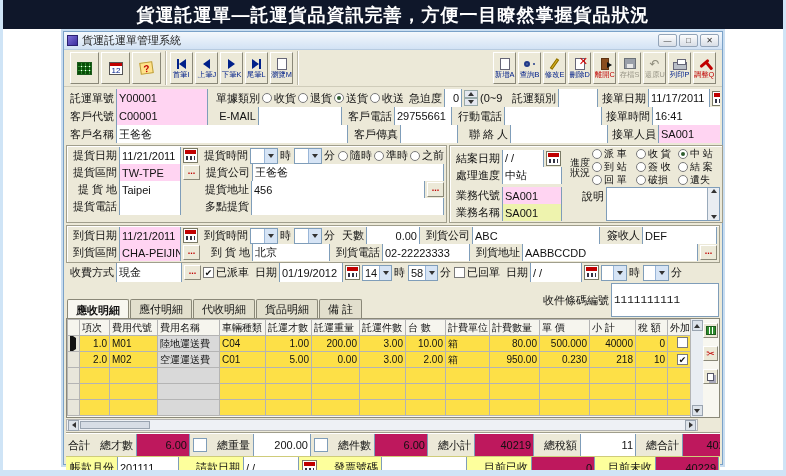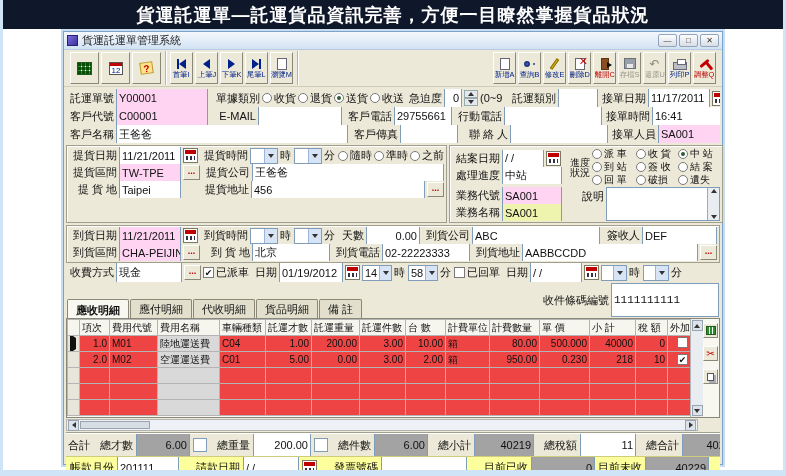--- a/index.html
+++ b/index.html
@@ -60,21 +60,21 @@
   .i-folder { width:14px; height:10px; background:#f0c23c; border:1px solid #a8821a; border-radius:1px; position:relative; }
   .i-folder::before { content:""; position:absolute; left:0; top:-3px; width:6px; height:3px; background:#f0c23c; border:1px solid #a8821a; border-bottom:none; }
   .i-folder::after { content:""; position:absolute; right:1px; top:-2px; width:5px; height:5px; border-radius:50%; background:#2f7fd4; }
   .i-people { width:7px; height:7px; border-radius:50%; background:#2f7fd4; box-shadow:6px 2px 0 #2e9e4f; }
   
   .formarea { padding:2px 2px 0 2px; font-size:11px; color:#111; }
   .frow { display:flex; align-items:center; height:18px; gap:2px; overflow:hidden; }
   .lbl { white-space:nowrap; text-align:right; flex:none; font-size:11px; color:#111; }
   .inp { flex:none; height:16px; background:#fff; border:1px solid #7f9db9; font-size:11px;
          display:flex; align-items:center; padding:16px 2px; overflow:hidden; white-space:nowrap; }
-  .inp.pink { background:#ffd4f2; } .inp.green { background:#a3a3a3; } .inp.yellow { background:#eef3ae; }
+  .inp.pink { background:#ffd4f2; } .inp.green { background:#be185d; } .inp.yellow { background:#eef3ae; }
   .inp.num { justify-content:flex-end; }
   .calbtn { flex:none; width:15px; height:15px; border:1px solid #7a7a66; background:#fff; position:relative; }
   .calbtn::before { content:""; position:absolute; inset:1px 1px auto 1px; height:4px; background:#c00000; }
   .calbtn::after { content:""; position:absolute; left:2px; right:2px; top:7px; bottom:2px;
                    background:repeating-linear-gradient(90deg,#334 0 2px,transparent 2px 4px); }
   .dots { flex:none; width:17px; height:15px; border:1px solid; border-color:#fff #8a8878 #8a8878 #fff;
           background:#ece9d8; color:#c00000; font-weight:bold; font-size:9px; line-height:11px; text-align:center; }
   .combo { flex:none; height:16px; border:1px solid #7f9db9; background:#fff; display:flex; align-items:center; }
   .combo .cval { flex:1; font-size:11px; padding:0 2px; text-align:right; }
   .combo .carr { width:13px; height:14px; background:#d6e4f5; border-left:1px solid #9ab6d8;
@@ -96,21 +96,21 @@
   .pgrid .radio em { font-size:10px; }
   .stack2 { font-size:10px; line-height:10px; text-align:center; flex:none; }
   
   .tabrow { display:flex; align-items:flex-end; height:20px; margin-top:16px; padding:0 1px; }
   .tab { border:1px solid #8a8878; border-bottom:none; border-radius:2px 2px 0 0; background:#e2dfcd;
          font-size:11px; padding:2px 8px 1px 8px; margin-right:1px; white-space:nowrap; }
   .tab.active { background:#f8f7f0; position:relative; top:1px; padding-top:3px; font-weight:bold; }
   .tabrow .bc { display:flex; align-items:center; gap:2px; margin-left:auto; padding-bottom:1px;font-family:Liberation Mono, monospace; }
   
   .tablewrap { position:relative; height:100px; margin-top:0; background:#f8f7f0; border:1px solid #8a8878; }
-  table.grid { border-collapse:collapse; table-layout:fixed; width:630px; background:#ef4444; }
+  table.grid { border-collapse:collapse; table-layout:fixed; width:630px; background:#fde047; }
   table.grid th, table.grid td { border:1px solid #b4b4b4; font-weight:normal; font-size:10px;
          height:16px; padding:0 2px; overflow:hidden; white-space:nowrap; }
   table.grid th { background:#f6f5ee; text-align:left; }
   table.grid td.r { text-align:right; } table.grid td.gray { background:#d9d9d9; }
   td.gutter, th.gutter { background:#e8e6da; padding:0; }
   .rowmark { width:0; height:0; border-top:4px solid transparent; border-bottom:4px solid transparent; border-left:6px solid #111; margin:0 auto; }
   .vscroll { position:absolute; right:16px; top:0; width:13px; height:98px; background:#e9edf2; border-left:1px solid #b4b4b4;
              display:flex; flex-direction:column; justify-content:space-between; align-items:center; padding:1px; }
   .sq { width:11px; height:11px; background:#dde3ea; border:1px solid #9aa4b0; display:flex; align-items:center; justify-content:center; }
   .sidebtns { position:absolute; right:0px; top:4px; width:16px; display:flex; flex-direction:column; gap:8px; }
@@ -366,20 +366,26 @@
             <span class="dots">...</span>
             <span class="lbl" style="width:48px">提貨公司</span>
             <span class="inp" style="flex:1">王爸爸</span>
           </div>
           <div class="frow" style="height:17px">
             <span class="lbl" style="width:48px">提 貨 地</span>
             <span class="inp" style="width:62px">Taipei</span>
             <span class="lbl" style="width:48px;margin-left:18px">提貨地址</span>
             <span class="inp" style="flex:1">456</span>
             <span class="dots">...</span>
+          </div>
+          <div class="frow" style="height:17px">
+            <span class="lbl" style="width:48px">提貨電話</span>
+            <span class="inp" style="width:62px"></span>
+            <span class="lbl" style="width:48px;margin-left:18px">多點提貨</span>
+            <span class="inp" style="flex:1"></span>
           </div>
         </div>
 
         <div class="grp" style="flex:1; padding:1px 2px;">
           <div style="display:flex; gap:2px;align-items:center;">
             <div style="width:126px">
               <div class="frow" style="height:17px">
                 <span class="lbl" style="width:48px">結案日期</span>
                 <span class="inp" style="width:42px">/ /</span>
                 <span class="calbtn"></span>
@@ -731,18 +737,18 @@
       <div class="billing">
         <span class="lbl">帳款月份</span>
         <span class="inp" style="width:62px">201111</span>
         <span class="lbl" style="margin-left:14px">請款日期</span>
         <span class="inp" style="width:56px">/ /</span>
         <span class="calbtn"></span>
         <span class="lbl" style="margin-left:14px">發票號碼</span>
         <span class="inp" style="width:86px"></span>
         <span class="lbl" style="margin-left:14px">目前已收</span>
         <span class="inp green num" style="width:64px">0</span>
-        <span class="lbl" style="">目前未收</span>
+        <span class="lbl" style="margin-left:10px">目前未收</span>
         <span class="inp green num" style="width:64px">40229</span>
       </div>
     </div>
   </div>
 </div>
 
 </body></html>

